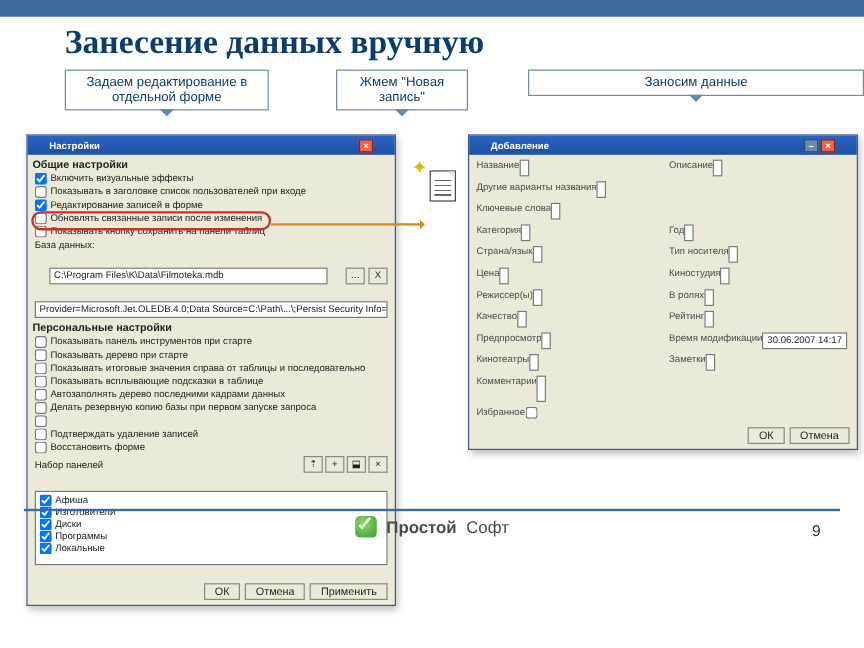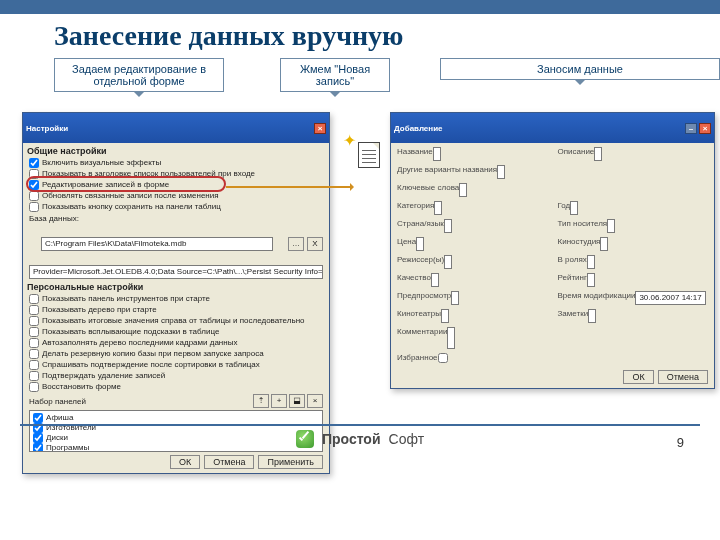--- a/index.html
+++ b/index.html
@@ -57,26 +57,26 @@
   
   .dlg {
     position: absolute;
     background: #ece9d8;
     border: 1px solid #3a5a8a;
     font-size: 9px;
     color: #222;
     box-shadow: 2px 3px 6px rgba(0,0,0,.25);
   }
   .dlg .titlebar {
-    height: 30px;
+    height: 16px;
     background: linear-gradient(#2a63c2,#1e4fa5);
     color: #fff;
     display: flex;
     align-items: center;
-    padding: 0 3px;
+    padding: 0 18px;
     font-size: 8px;
     font-weight: bold;
   }
   .dlg .titlebar .spacer { flex: 1; }
   .tb-btn {
     width: 12px; height: 11px;
     background:#e8654a;
     border:1px solid #7a2a18;
     margin-left:2px;
     color:#fff; font-size:8px; line-height:9px; text-align:center;
@@ -95,21 +95,21 @@
   }
   .row { display:flex; align-items:center; margin:2px 6px; gap:3px; }
   .mini-btn {
     width:16px; height:14px;
     background:#ece9d8;
     border:1px solid #888;
     font-size:8px; line-height:12px; text-align:center;
   }
   .listbox {
     background:#fff; border:1px solid #7a7a7a;
-    margin:2px 6px; height:42px; overflow:hidden;
+    margin:15px 6px; height:62px; overflow:hidden;
     padding:2px 3px;
   }
   .btnrow { display:flex; justify-content:flex-end; gap:4px; margin:3px 6px 4px; }
   .btn {
     background:#ece9d8; border:1px solid #888;
     padding:1px 8px; font-size:9px;
   }
 
   .dlg1 { top: 20px; left: 22px; width: 308px; }
   .dlg2 { top: 20px; left: 390px; width: 325px; }
@@ -275,21 +275,20 @@
     <label class="chk">
         <input type="checkbox" style="">
         <span>Автозаполнять дерево последними кадрами данных</span>
       </label>
     <label class="chk">
         <input type="checkbox" style="">
         <span>Делать резервную копию базы при первом запуске запроса</span>
       </label>
     <label class="chk">
         <input type="checkbox" style="">
-        <span>Спрашивать подтверждение после сортировки в таблицах</span>
       </label>
     <label class="chk">
         <input type="checkbox" style="">
         <span>Подтверждать удаление записей</span>
       </label>
     <label class="chk">
         <input type="checkbox" style="">
         <span>Восстановить форме</span>
       </label>
 

